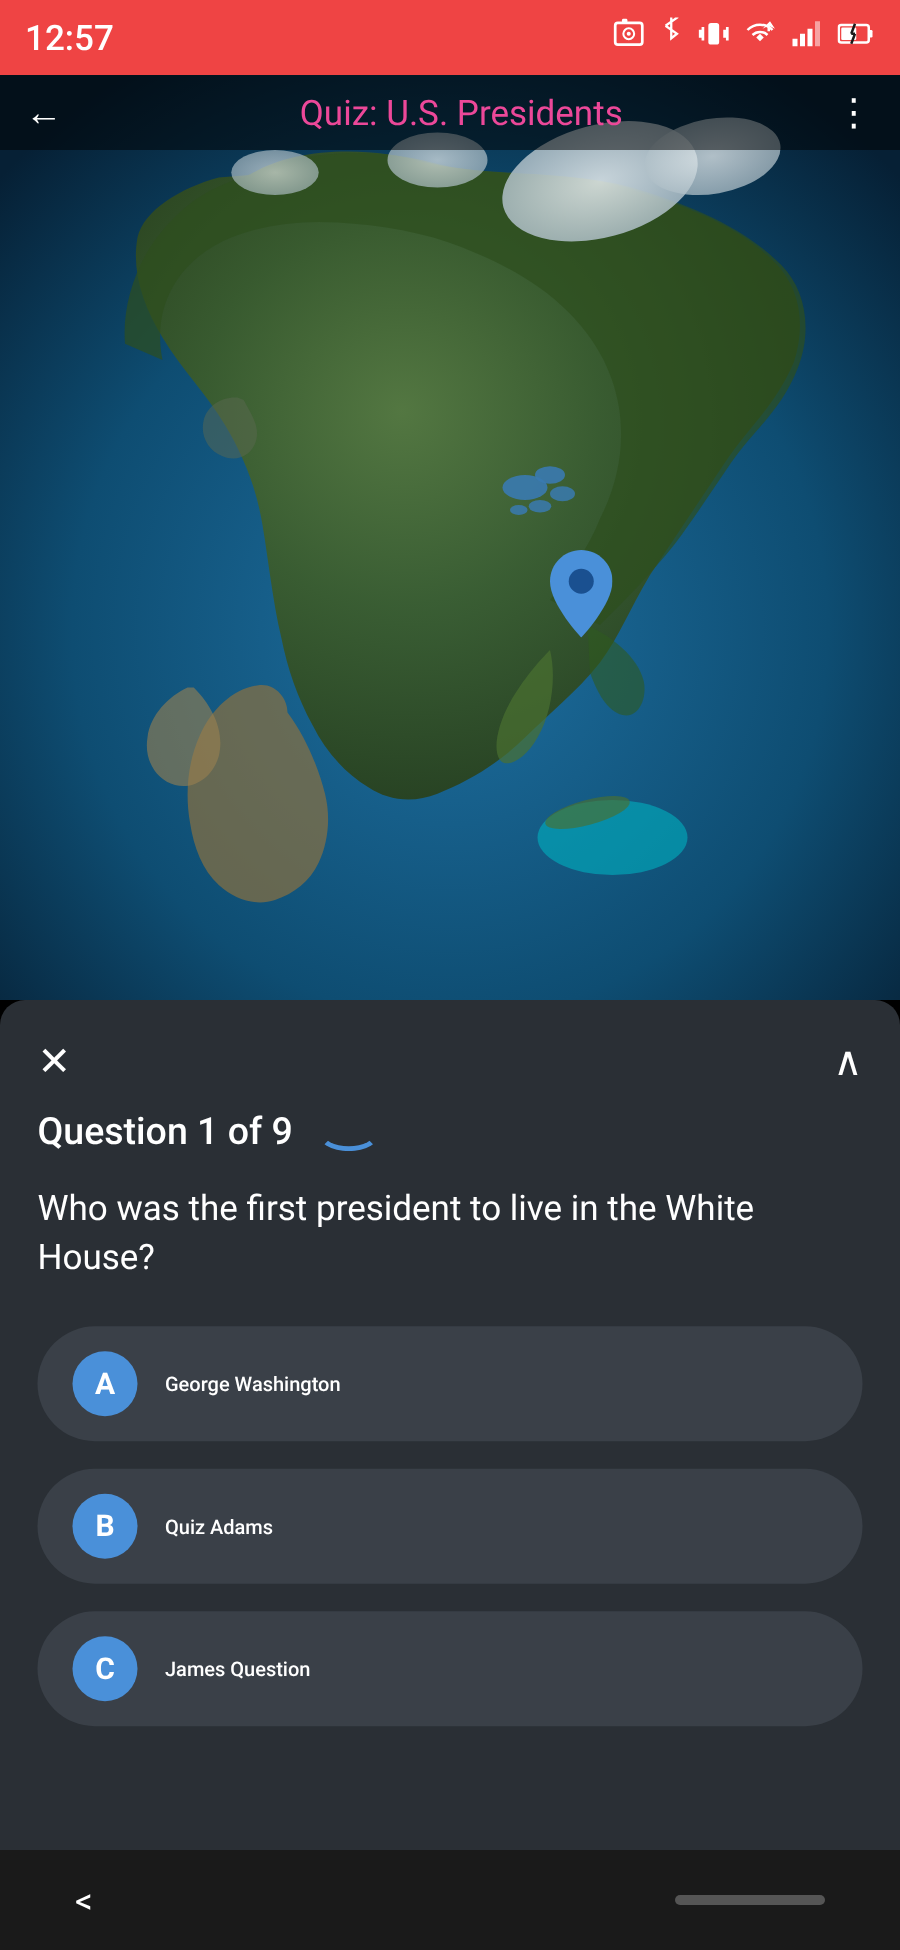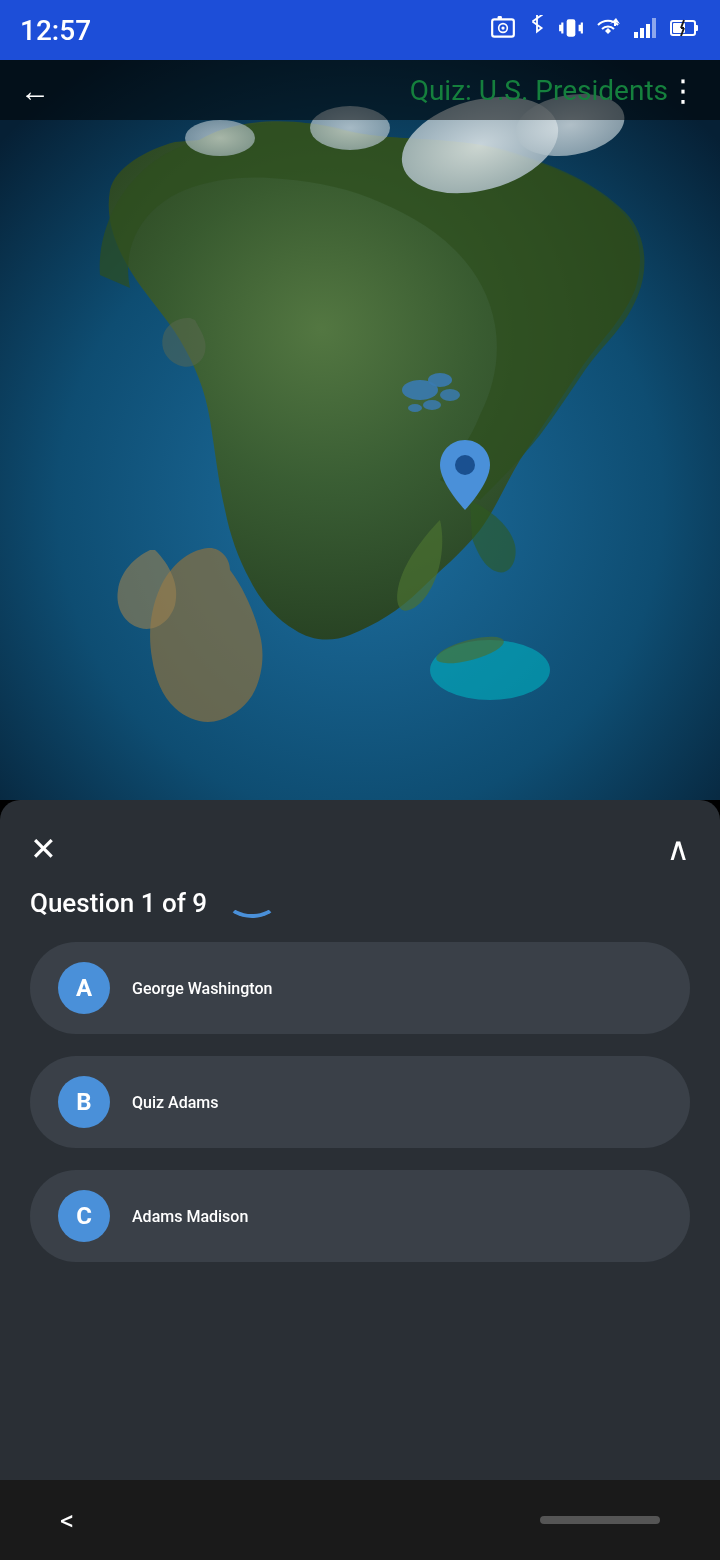--- a/index.html
+++ b/index.html
@@ -14,21 +14,21 @@
       position: relative;
     }
 
     
     .status-bar {
       position: absolute;
       top: 0;
       left: 0;
       width: 720px;
       height: 60px;
-      background: #1d4ed8;
+      background: #ef4444;
       display: flex;
       align-items: center;
       justify-content: space-between;
       padding: 16px 20px;
       z-index: 100;
       text-align: right;
     }
 
     .status-time {
       color: #fff;
@@ -62,25 +62,25 @@
     }
 
     .back-btn {
       color: #fff;
       font-size: 30px;
       margin-right: 20px;
       cursor: pointer;
     }
 
     .header-title {
-      color: #15803d;
+      color: #ec4899;
       font-size: 28px;
       font-weight: 400;
       flex: 1;
-      text-align: right;
+      text-align: center;
     }
 
     .more-btn {
       color: #fff;
       font-size: 30px;
       cursor: pointer;
       letter-spacing: 2px;
     }
 
     
@@ -153,21 +153,21 @@
 
     .question-meta {
       display: flex;
       align-items: center;
       gap: 20px;
       margin-bottom: 24px;
     }
 
     .question-count {
       color: #fff;
-      font-size: 26px;
+      font-size: 30px;
       font-weight: 500;
     }
 
     .loading-arc {
       width: 50px;
       height: 30px;
       border: 4px solid transparent;
       border-bottom: 4px solid #4a90d9;
       border-radius: 50%;
       display: inline-block;
@@ -440,39 +440,40 @@
   <div class="panel-controls">
     <span class="close-x">✕</span>
     <span class="collapse-btn">∧</span>
   </div>
 
   <div class="question-meta">
     <span class="question-count">Question 1 of 9</span>
     <span class="loading-arc"></span>
   </div>
 
+  <p class="question-text">Who was the first president to live in the White House?</p>
 
   <div class="answer-option">
     <div class="option-circle">
       <span>A</span>
     </div>
     <span class="option-text">George Washington</span>
   </div>
 
   <div class="answer-option">
     <div class="option-circle">
       <span>B</span>
     </div>
     <span class="option-text">Quiz Adams</span>
   </div>
 
   <div class="answer-option">
     <div class="option-circle">
       <span>C</span>
     </div>
-    <span class="option-text">Adams Madison</span>
+    <span class="option-text">James Question</span>
   </div>
 </div>
 
 <div class="nav-bar">
   <span class="nav-back">&lt;</span>
   <div class="nav-pill"></div>
 </div>
 
 </body></html>

